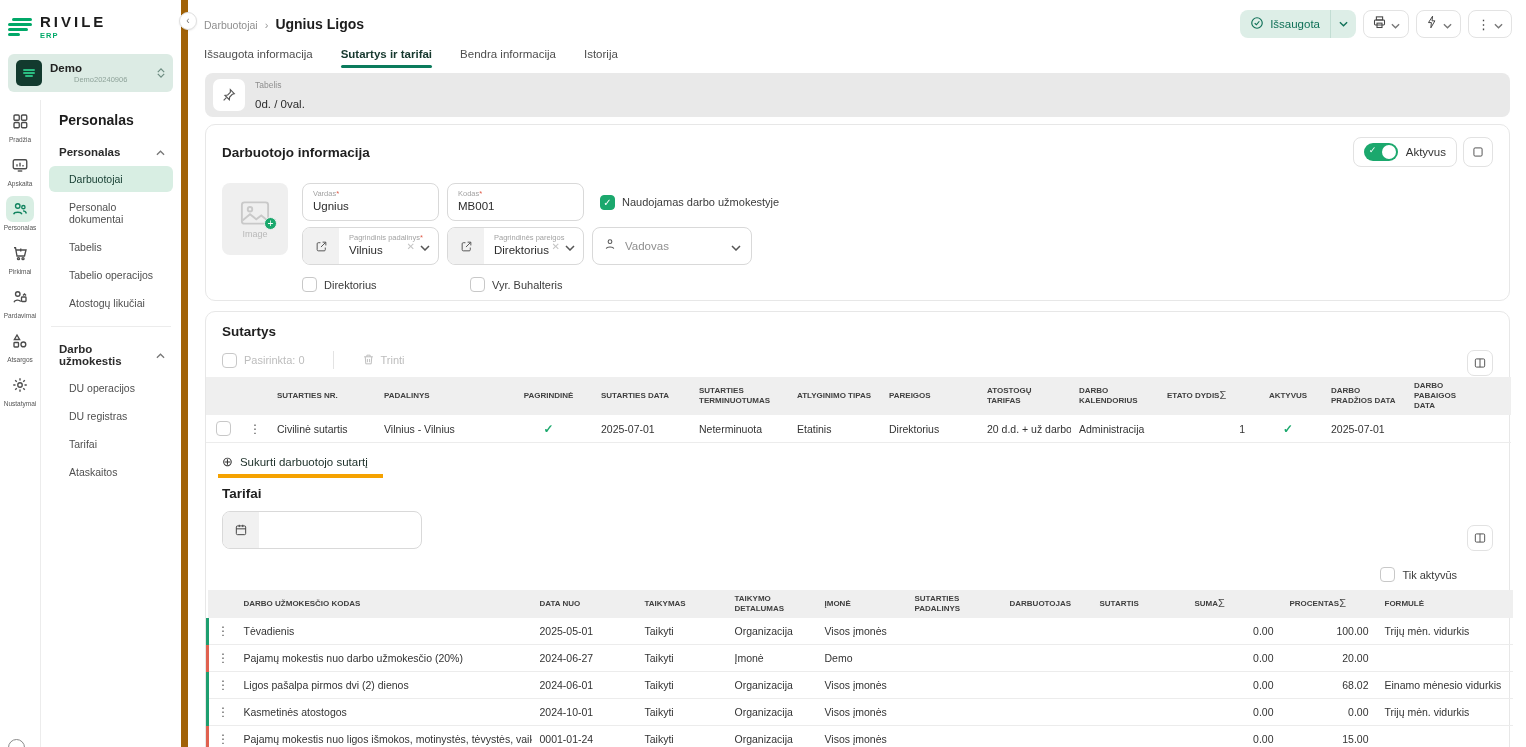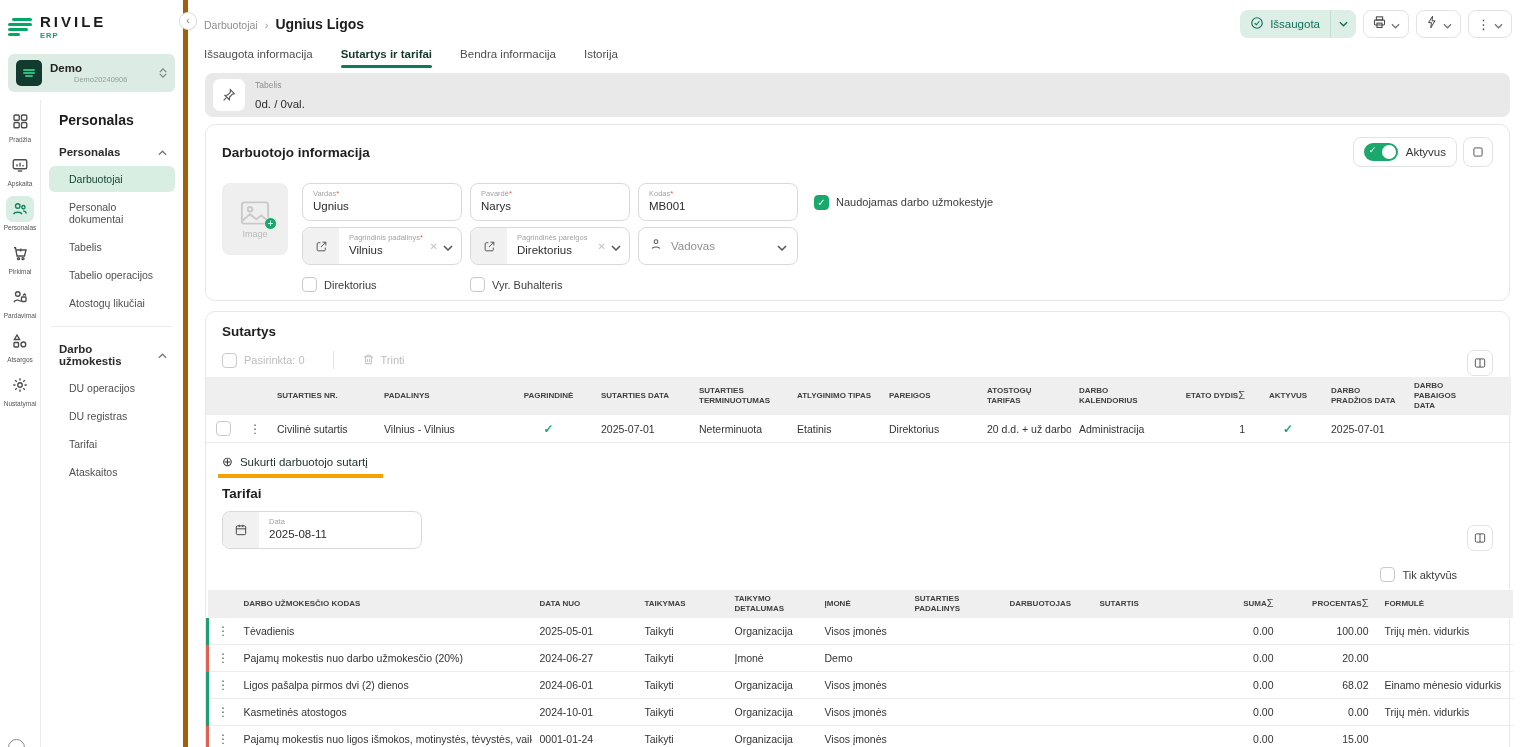--- a/index.html
+++ b/index.html
@@ -1,21 +1,21 @@
 <!DOCTYPE html>
 <html><head>
 <meta charset="utf-8">
 <style>
   * { margin:0; padding:0; box-sizing:border-box; }
   html,body { width:1526px; height:747px; overflow:hidden; background:#fff;
               font-family:"Liberation Sans", sans-serif; color:#2e2e2e; }
   .app { display:flex; width:100%; height:100%; }
 
   
-  .left-panel { width:188px; flex:0 0 188px; border-right:5px solid #a16207; position:relative; background:#fff; }
+  .left-panel { width:188px; flex:0 0 188px; border-right:7px solid #a16207; position:relative; background:#fff; }
   .logo-row { display:flex; align-items:center; gap:8px; padding:14px 0 10px 8px; }
   .logo-bars { display:flex; flex-direction:column; gap:2px; }
   .logo-bars i { display:block; height:3px; border-radius:2px; background:#00a868; }
   .logo-bars i:nth-child(1){ width:20px; margin-left:4px;}
   .logo-bars i:nth-child(2){ width:24px; }
   .logo-bars i:nth-child(3){ width:20px; }
   .logo-bars i:nth-child(4){ width:12px; }
   .logo-name { font-size:15px; font-weight:bold; letter-spacing:3px; color:#1c1c1c; line-height:1; }
   .logo-sub  { font-size:7.5px; font-weight:bold; letter-spacing:1px; color:#00a868; margin-top:2px; }
   .collapse-btn { position:absolute; left:179px; top:12px; width:18px; height:18px; border-radius:50%;
@@ -92,21 +92,21 @@
 
   .form-zone { display:flex; gap:14px; margin-top:16px; }
   .photo { width:66px; height:72px; background:#efefef; border-radius:8px; display:flex; flex-direction:column;
     align-items:center; justify-content:center; gap:3px; position:relative; cursor:pointer; }
   .photo-cap { font-size:9px; color:#b9b9b9; }
   .plus-badge { position:absolute; top:34px; left:42px; width:13px; height:13px; background:#1ba86d; color:#fff;
     border-radius:50%; font-size:10px; line-height:12px; text-align:center; border:1.5px solid #efefef; }
   .fields { flex:1; }
   .frow { display:flex; gap:8px; align-items:center; }
   .frow + .frow { margin-top:6px; }
-  .input { width:160px; height:38px; border:1px solid #d9d9d9; border-radius:8px; background:#fff; display:flex; align-items:stretch; overflow:hidden; }
+  .input { width:137px; height:38px; border:1px solid #d9d9d9; border-radius:8px; background:#fff; display:flex; align-items:stretch; overflow:hidden; }
   .input .txt { flex:1; padding:5px 10px 0 10px; min-width:0; }
   .flabel { font-size:7.5px; color:#a3a3a3; white-space:nowrap; }
   .flabel .req { color:#e05d4b; }
   .fvalue { font-size:11.5px; color:#2c2c2c; margin-top:2px; white-space:nowrap; }
   .fvalue.placeholder { color:#8f8f8f; }
   .lead-ico { width:36px; background:#f1f1f1; display:flex; align-items:center; justify-content:center; flex:0 0 36px; cursor:pointer; }
   .tail { display:flex; align-items:center; gap:5px; padding-right:8px; }
   .clear-x { font-size:10px; color:#c4c4c4; cursor:pointer; }
   .sel { display:flex; align-items:center; gap:8px; padding:0 10px; width:160px; height:38px;
     border:1px solid #d9d9d9; border-radius:8px; cursor:pointer; }
@@ -128,21 +128,21 @@
   .cols-btn { position:absolute; right:16px; width:26px; height:26px; border:1px solid #e2e2e2; border-radius:7px;
     background:#fff; display:flex; align-items:center; justify-content:center; cursor:pointer; }
   .cols-btn.c1 { top:38px; }
   .cols-btn.c2 { top:213px; }
 
   table { border-collapse:collapse; table-layout:fixed; width:100%; }
   thead th { background:#efefef; font-size:8px; font-weight:bold; color:#3f3f3f; text-align:left;
     padding:4px 8px; line-height:1.25; vertical-align:middle; height:28px; }
   tbody td { font-size:10.5px; color:#333; padding:6px 8px; border-bottom:1px solid #ececec;
     white-space:nowrap; overflow:hidden; height:26px; }
-  .th-flex { display:flex; align-items:center; justify-content:flex-end; }
+  .th-flex { display:flex; align-items:center; justify-content:flex-start; }
   .sigma { font-size:11px; font-weight:normal; color:#4a4a4a; }
   .center { text-align:center; }
   .num { text-align:right; }
   .check { color:#1ba86d; font-size:12px; font-weight:bold; }
   .kebab { color:#555; font-size:12px; text-align:center; cursor:pointer; letter-spacing:0; }
   .t-acc { border-left:3px solid transparent; }
   .contracts-table { margin-top:8px; }
 
   .create-link { display:flex; align-items:center; gap:7px; font-size:11.5px; color:#20332c; margin:11px 16px 0 16px;
     cursor:pointer; width:fit-content; }
@@ -412,26 +412,20 @@
             <span class="plus-badge">+</span>
             <span class="photo-cap">Image</span>
           </div>
 
           <div class="fields">
             <div class="frow">
               <div class="input">
                 <span class="txt">
                   <div class="flabel"><span>Vardas</span><span class="req">*</span></div>
                   <div class="fvalue">Ugnius</div>
-                </span>
-              </div>
-              <div class="input">
-                <span class="txt">
-                  <div class="flabel"><span>Pavardė</span><span class="req">*</span></div>
-                  <div class="fvalue">Narys</div>
                 </span>
               </div>
               <div class="input">
                 <span class="txt">
                   <div class="flabel"><span>Kodas</span><span class="req">*</span></div>
                   <div class="fvalue">MB001</div>
                 </span>
               </div>
               <span class="cbx-row" style="margin-left:8px">
                 <span class="cbx checked">✓</span>
@@ -613,24 +607,20 @@
 
         <div class="input date-input">
           <span class="lead-ico">
             <svg width="14" height="14" viewBox="0 0 24 24" fill="none" stroke="#444" stroke-width="1.7">
                 <rect x="4" y="5" width="16" height="15" rx="2"></rect>
                 <line x1="4" y1="10" x2="20" y2="10"></line>
                 <line x1="9" y1="3" x2="9" y2="7"></line>
                 <line x1="15" y1="3" x2="15" y2="7"></line>
               </svg>
           </span>
-          <span class="txt">
-            <div class="flabel"><span>Data</span></div>
-            <div class="fvalue">2025-08-11</div>
-          </span>
         </div>
 
         <div class="only-active-row">
           <span class="cbx-row">
             <span class="cbx"></span>
             <span class="cbx-label">Tik aktyvūs</span>
           </span>
         </div>
         <span class="cols-btn c2">
           <svg width="14" height="14" viewBox="0 0 24 24" fill="none" stroke="#555" stroke-width="1.7">

